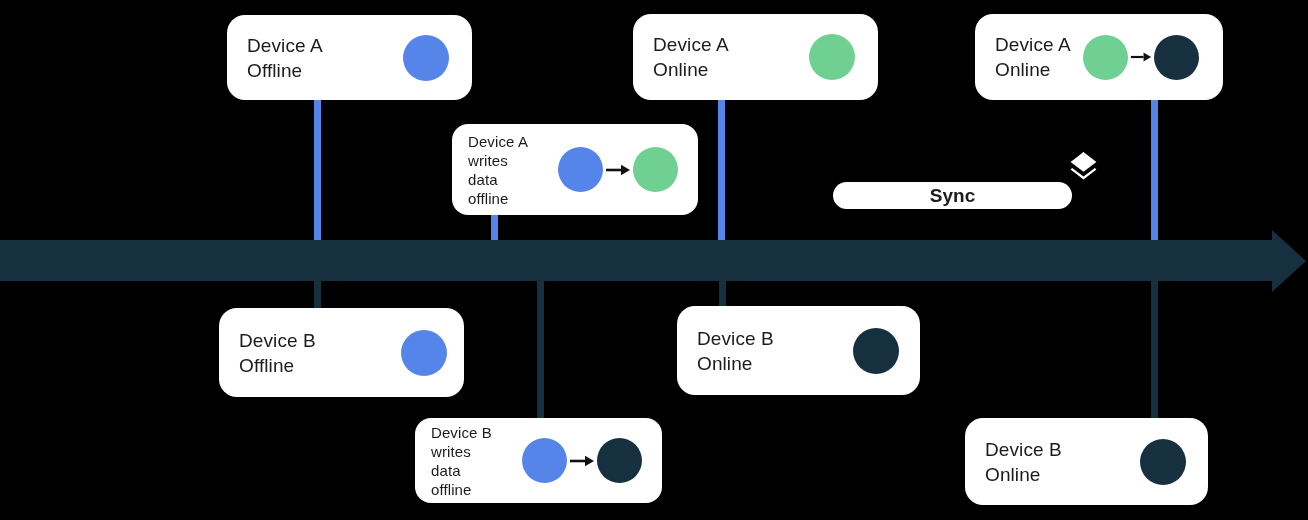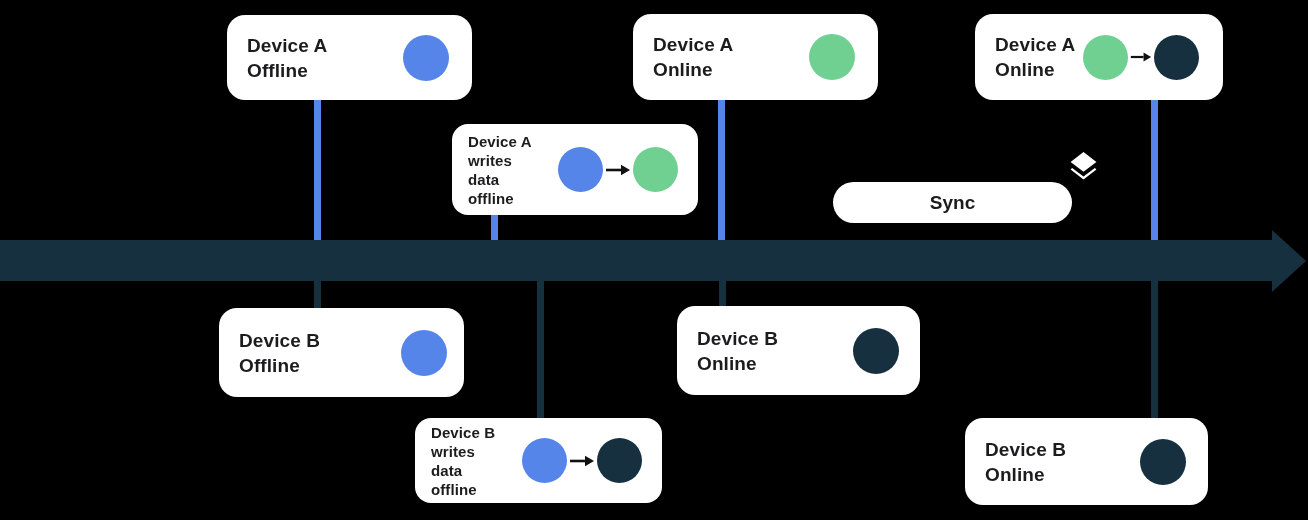--- a/index.html
+++ b/index.html
@@ -26,21 +26,21 @@
   #c2-blue{left:491px;top:214px;height:26px;}
   #c2-dark{left:537px;top:281px;height:137px;}
   #c3-blue{left:718px;top:99px;height:141px;}
   #c3-dark{left:719px;top:281px;height:26px;}
   #c4-blue{left:1151px;top:99px;height:141px;}
   #c4-dark{left:1151px;top:281px;height:138px;}
 
   
   .card{position:absolute;background:var(--card_bg);border-radius:18px;
     display:flex;align-items:center;box-sizing:border-box;}
-  .card .label{color:var(--text);font-weight:700;letter-spacing:.1px;}
+  .card .label{color:var(--text);font-weight:400;letter-spacing:.1px;}
   .card.lg{padding-left:20px;}
   .card.lg .label{font-size:19px;line-height:25px;}
   .card.sm{padding-left:16px;border-radius:16px;}
   .card.sm .label{font-size:15px;line-height:19px;}
   .visual{margin-left:auto;display:flex;align-items:center;}
   .dot{border-radius:50%;flex:0 0 auto;}
   .dot.d46{width:46px;height:46px;}
   .dot.d45{width:45px;height:45px;}
   .dot.blue{background:var(--blue);}
   .dot.green{background:var(--green);}
@@ -60,21 +60,21 @@
   #card-b-offline {left:219px;top:308px;width:245px;height:89px;}
   #card-b-offline .visual{margin-right:17px;}
   #card-b-writes  {left:415px;top:418px;width:247px;height:85px;}
   #card-b-writes .visual{margin-right:20px;}
   #card-b-online-1{left:677px;top:306px;width:243px;height:89px;}
   #card-b-online-1 .visual{margin-right:21px;}
   #card-b-online-2{left:965px;top:418px;width:243px;height:87px;}
   #card-b-online-2 .visual{margin-right:22px;}
 
   
-  #sync-pill{position:absolute;left:833px;top:182px;width:239px;height:41px;
+  #sync-pill{position:absolute;left:833px;top:182px;width:239px;height:27px;
     background:var(--card_bg);border-radius:23px;
     display:flex;align-items:center;justify-content:center;
     color:var(--text);font-size:19px;font-weight:600;}
 
   
   #layers-icon{position:absolute;left:1068px;top:148px;}
   #layers-icon path{fill:var(--icon);}
 </style>
 </head>
 <body>

